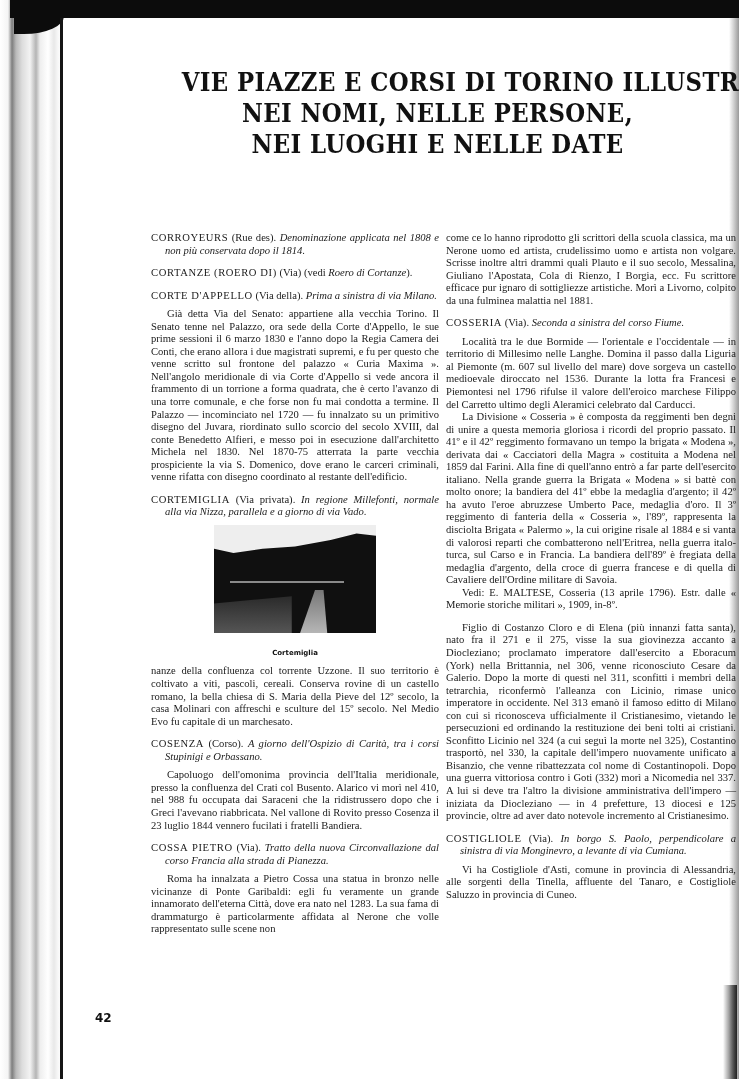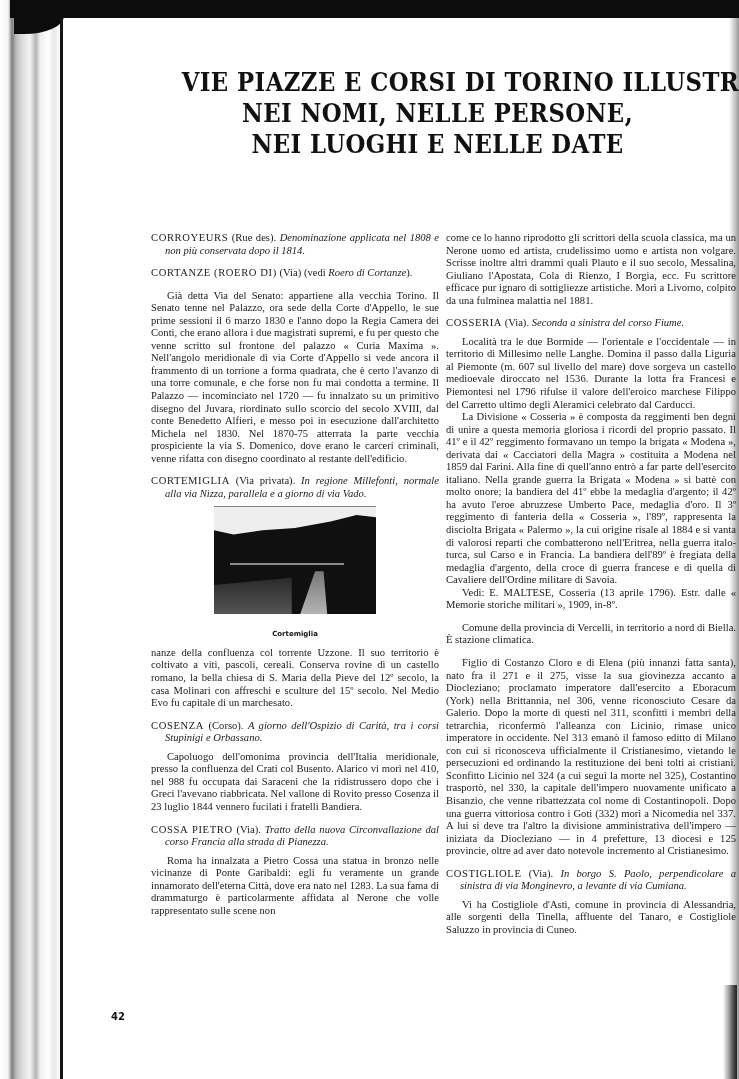--- a/index.html
+++ b/index.html
@@ -45,21 +45,21 @@
     background: #eeeeee;
     clip-path: polygon(0 0, 100% 0, 100% 10%, 88% 8%, 72% 14%, 50% 20%, 30% 22%, 12% 26%, 0 22%); }
   .photo .river { position: absolute; left: 52%; top: 60%; width: 26%; height: 45%;
     background: linear-gradient(180deg, #777, #bdbdbd);
     clip-path: polygon(40% 0, 60% 0, 70% 100%, 0 100%); }
   .photo .bank { position: absolute; left: 0; top: 66%; width: 48%; height: 34%;
     background: linear-gradient(180deg, #2a2a2a, #555); clip-path: polygon(0 20%, 100% 0, 100% 100%, 0 100%); }
   .photo .lights { position: absolute; left: 10%; top: 52%; width: 70%; height: 2px; background: #8a8a8a; }
   .caption { font-family: "DejaVu Sans", "Liberation Sans", sans-serif; font-weight: bold; font-size: 7px; margin-top: 14px; color: #111; }
 
-  .pagenum { position: absolute; left: 95px; top: 1011px; font-family: "DejaVu Sans", sans-serif; font-weight: bold; font-size: 10px; color: #111; margin-left: 16px; }
+  .pagenum { position: absolute; left: 95px; top: 1011px; font-family: "DejaVu Sans", sans-serif; font-weight: bold; font-size: 12px; color: #111; }
 </style>
 </head>
 <body>
 
 <div class="edge"></div>
 <div class="topbar"></div>
 <div class="topcurve"></div>
 <div class="gutter"></div>
 <div class="rightshadow"></div>
 <div class="rightshadow-bottom"></div>
@@ -85,20 +85,25 @@
     <div class="entry">
       <div class="head">
         <span class="name">CORTANZE (ROERO DI)</span>
         <span>(Via)</span>
         <span>(vedi</span>
         <em>Roero di Cortanze</em><span>).</span>
       </div>
     </div>
 
     <div class="entry">
+      <div class="head">
+        <span class="name">CORTE D'APPELLO</span>
+        <span>(Via della).</span>
+        <em>Prima a sinistra di via Milano.</em>
+      </div>
       <p class="para">Già detta Via del Senato: appartiene alla vecchia Torino. Il Senato tenne nel Palazzo, ora sede della Corte d'Appello, le sue prime sessioni il 6 marzo 1830 e l'anno dopo la Regia Camera dei Conti, che erano allora i due magistrati supremi, e fu per questo che venne scritto sul frontone del palazzo « Curia Maxima ». Nell'angolo meridionale di via Corte d'Appello si vede ancora il frammento di un torrione a forma quadrata, che è certo l'avanzo di una torre comunale, e che forse non fu mai condotta a termine. Il Palazzo — incominciato nel 1720 — fu innalzato su un primitivo disegno del Juvara, riordinato sullo scorcio del secolo XVIII, dal conte Benedetto Alfieri, e messo poi in esecuzione dall'architetto Michela nel 1830. Nel 1870-75 atterrata la parte vecchia prospiciente la via S. Domenico, dove erano le carceri criminali, venne rifatta con disegno coordinato al restante dell'edificio.</p>
     </div>
 
     <div class="entry">
       <div class="head">
         <span class="name">CORTEMIGLIA</span>
         <span>(Via privata).</span>
         <em>In regione Millefonti, normale alla via Nizza, parallela e a giorno di via Vado.</em>
       </div>
       <div class="figure">
@@ -143,21 +148,20 @@
         <span class="name">COSSERIA</span>
         <span>(Via).</span>
         <em>Seconda a sinistra del corso Fiume.</em>
       </div>
       <p class="para">Località tra le due Bormide — l'orientale e l'occidentale — in territorio di Millesimo nelle Langhe. Domina il passo dalla Liguria al Piemonte (m. 607 sul livello del mare) dove sorgeva un castello medioevale diroccato nel 1536. Durante la lotta fra Francesi e Piemontesi nel 1796 rifulse il valore dell'eroico marchese Filippo del Carretto ultimo degli Aleramici celebrato dal Carducci.</p>
       <p class="para">La Divisione « Cosseria » è composta da reggimenti ben degni di unire a questa memoria gloriosa i ricordi del proprio passato. Il 41º e il 42º reggimento formavano un tempo la brigata « Modena », derivata dai « Cacciatori della Magra » costituita a Modena nel 1859 dal Farini. Alla fine di quell'anno entrò a far parte dell'esercito italiano. Nella grande guerra la Brigata « Modena » si battè con molto onore; la bandiera del 41º ebbe la medaglia d'argento; il 42º ha avuto l'eroe abruzzese Umberto Pace, medaglia d'oro. Il 3º reggimento di fanteria della « Cosseria », l'89º, rappresenta la disciolta Brigata « Palermo », la cui origine risale al 1884 e si vanta di valorosi reparti che combatterono nell'Eritrea, nella guerra italo-turca, sul Carso e in Francia. La bandiera dell'89º è fregiata della medaglia d'argento, della croce di guerra francese e di quella di Cavaliere dell'Ordine militare di Savoia.</p>
       <p class="para">Vedi: E. MALTESE, Cosseria (13 aprile 1796). Estr. dalle « Memorie storiche militari », 1909, in-8º.</p>
     </div>
 
     <div class="entry">
-      <p class="para">Comune della provincia di Vercelli, in territorio a nord di Biella. È stazione climatica.</p>
     </div>
 
     <div class="entry">
       <p class="para">Figlio di Costanzo Cloro e di Elena (più innanzi fatta santa), nato fra il 271 e il 275, visse la sua giovinezza accanto a Diocleziano; proclamato imperatore dall'esercito a Eboracum (York) nella Brittannia, nel 306, venne riconosciuto Cesare da Galerio. Dopo la morte di questi nel 311, sconfitti i membri della tetrarchia, riconfermò l'alleanza con Licinio, rimase unico imperatore in occidente. Nel 313 emanò il famoso editto di Milano con cui si riconosceva ufficialmente il Cristianesimo, vietando le persecuzioni ed ordinando la restituzione dei beni tolti ai cristiani. Sconfitto Licinio nel 324 (a cui seguì la morte nel 325), Costantino trasportò, nel 330, la capitale dell'impero nuovamente unificato a Bisanzio, che venne ribattezzata col nome di Costantinopoli. Dopo una guerra vittoriosa contro i Goti (332) morì a Nicomedia nel 337. A lui si deve tra l'altro la divisione amministrativa dell'impero — iniziata da Diocleziano — in 4 prefetture, 13 diocesi e 125 provincie, oltre ad aver dato notevole incremento al Cristianesimo.</p>
     </div>
 
     <div class="entry">
       <div class="head">
         <span class="name">COSTIGLIOLE</span>
         <span>(Via).</span>

